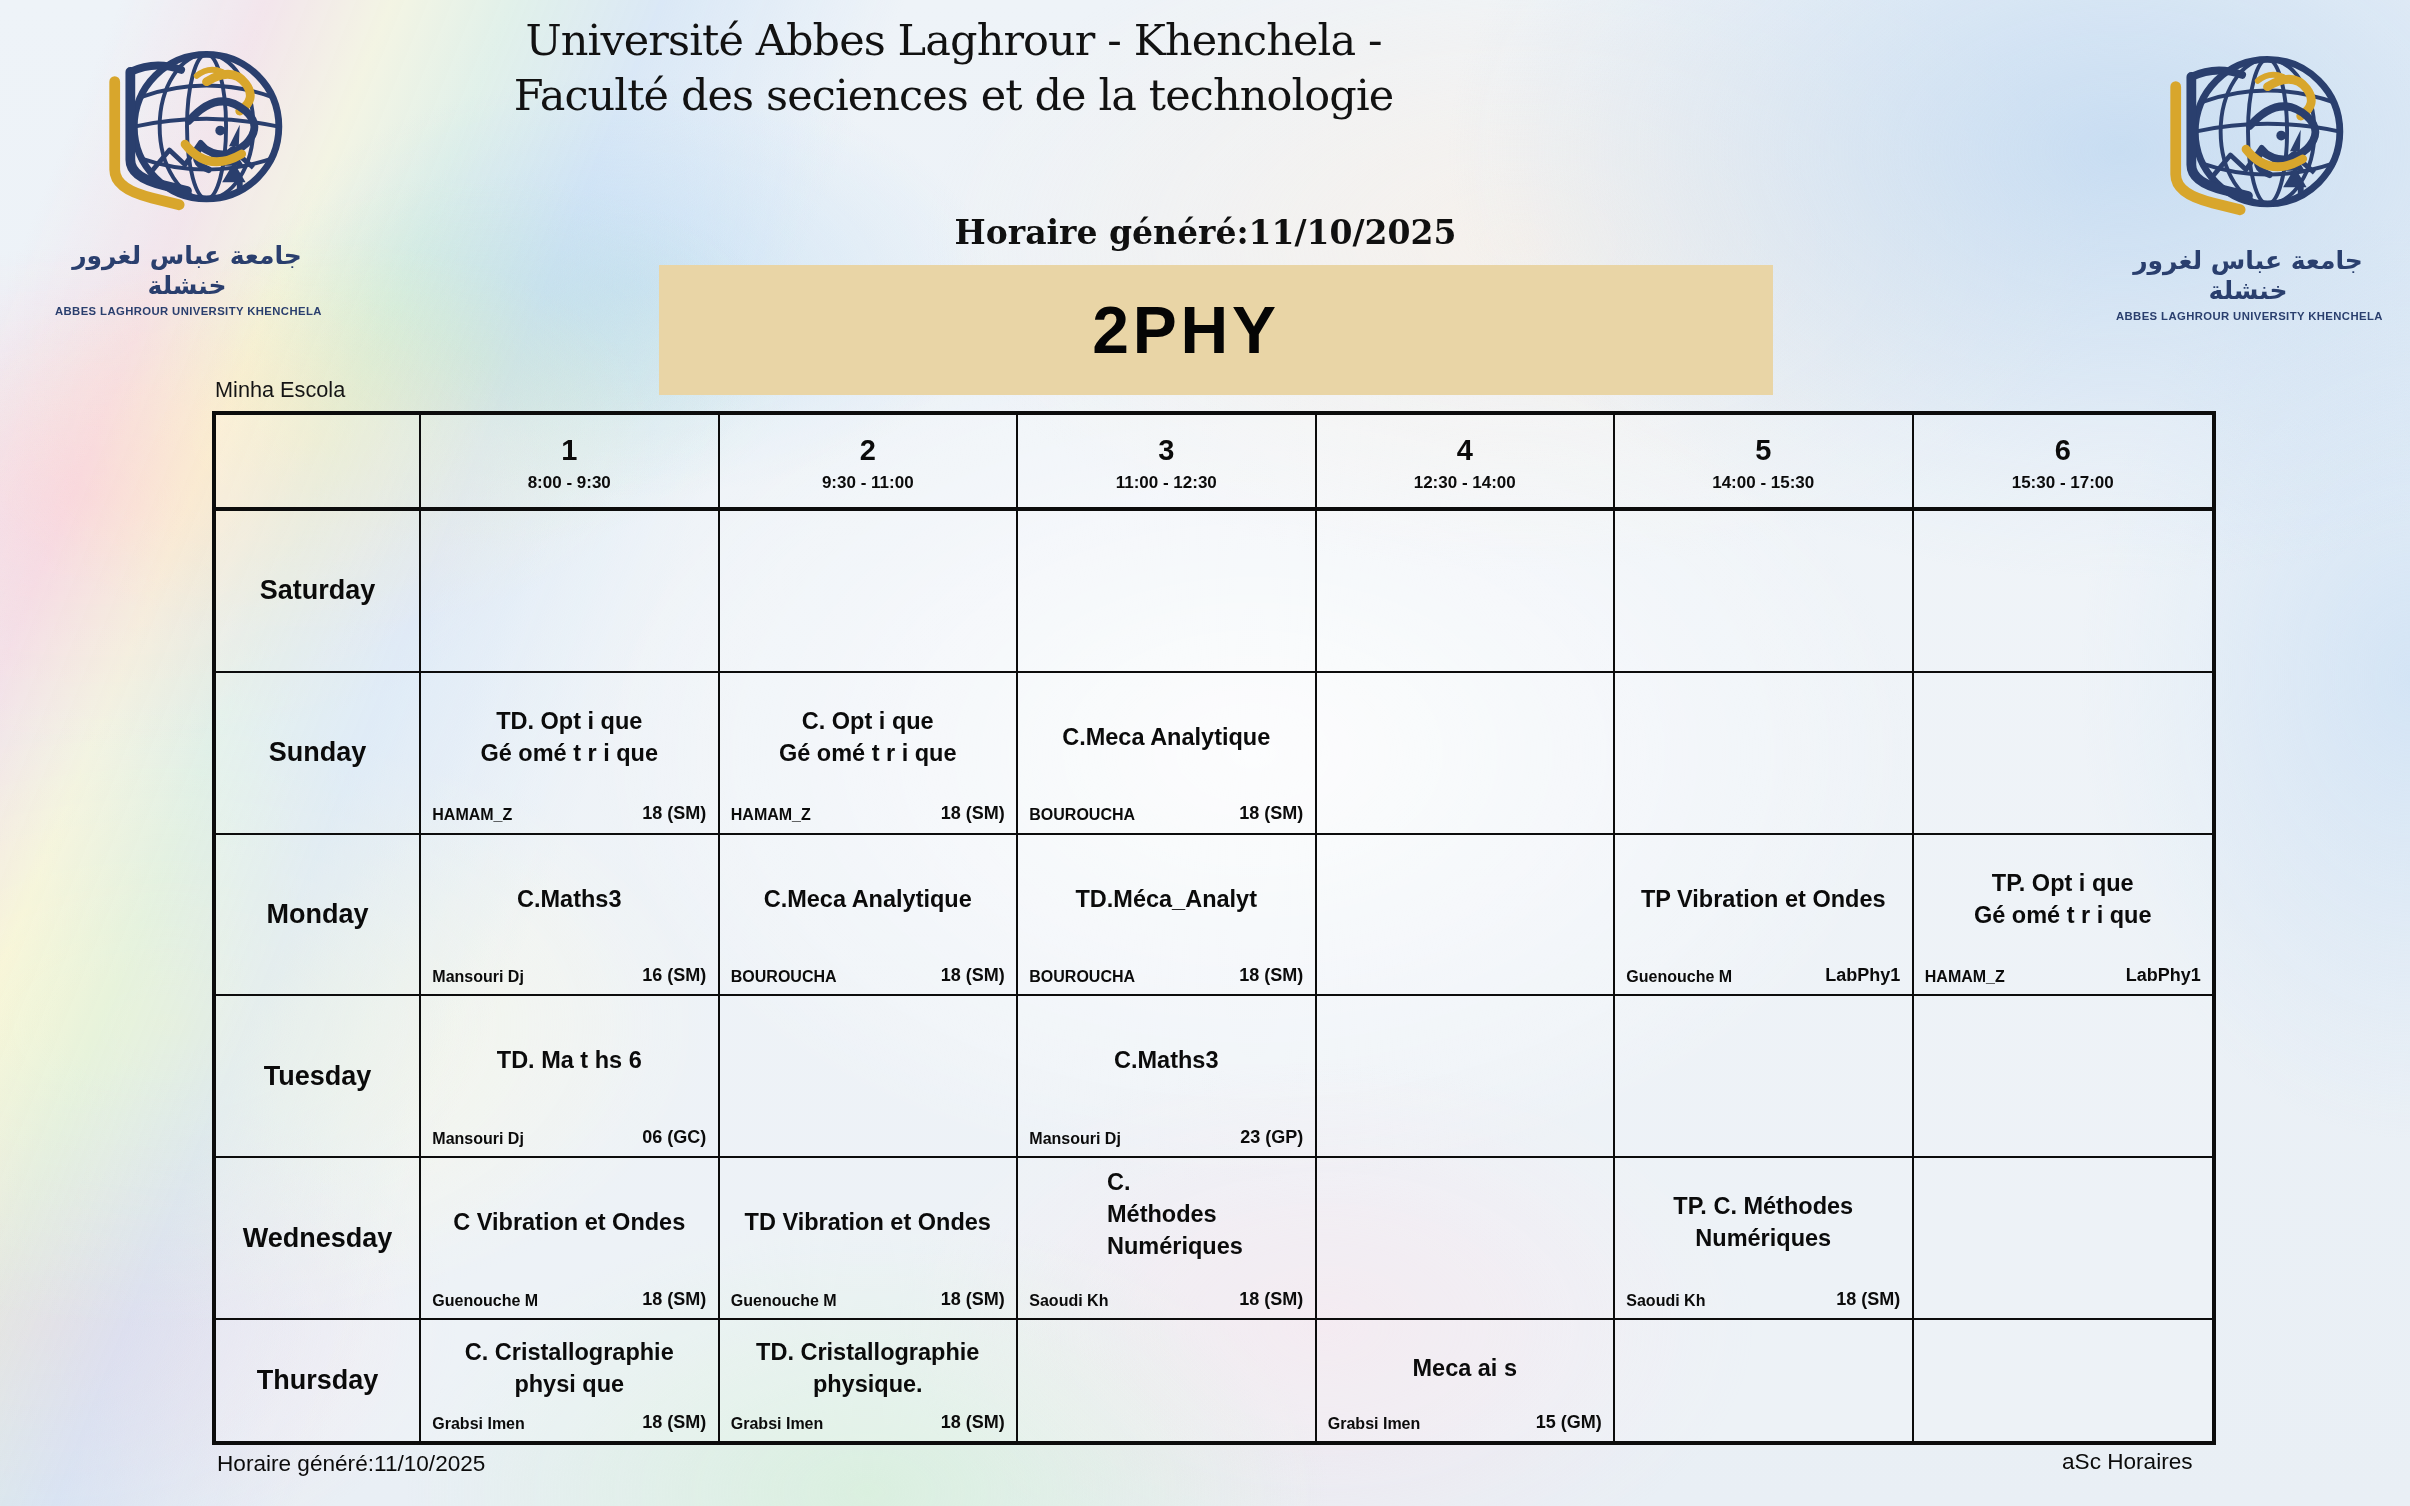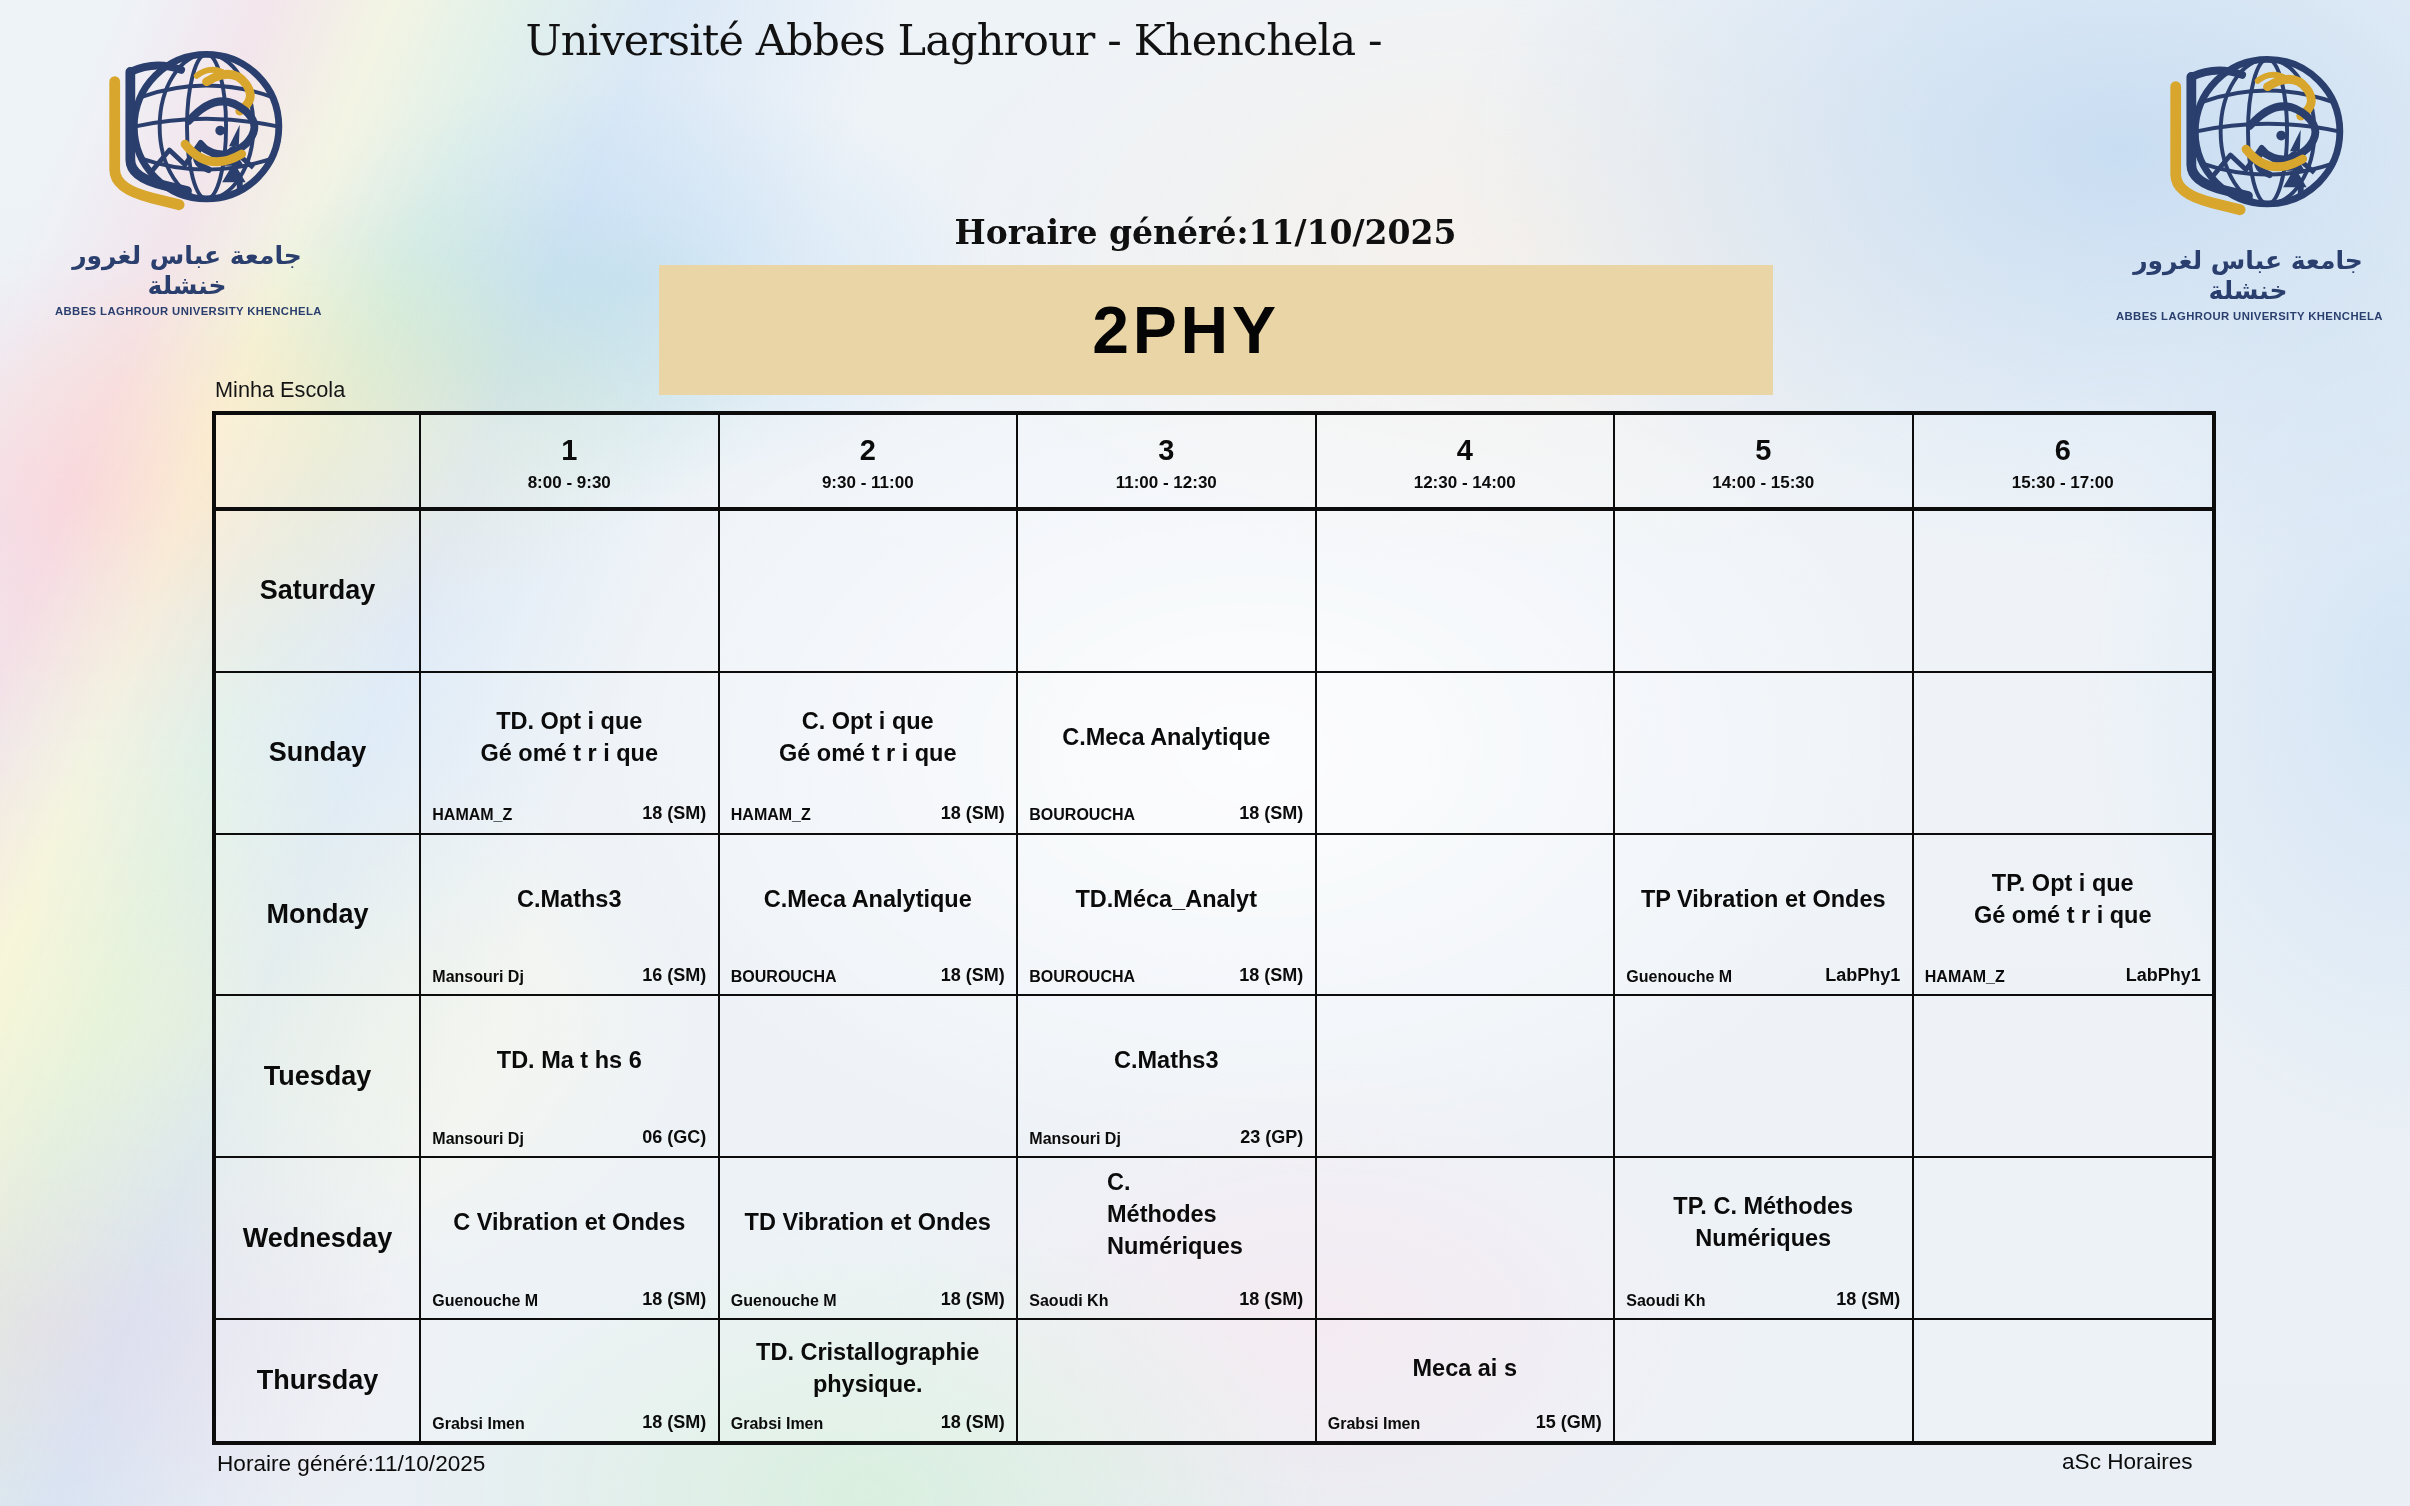--- a/index.html
+++ b/index.html
@@ -129,20 +129,21 @@
       <path d="M128,126 q24,30 58,10" stroke="#d8a62c" stroke-width="9"></path>
     </g>
     <circle cx="164" cy="112" r="5" fill="#2a3f6e"></circle>
   </svg>
   <div class="logo-arabic">جامعة عباس لغرور خنشلة</div>
   <div class="logo-latin">ABBES LAGHROUR UNIVERSITY KHENCHELA</div>
 </div>
 
 <div class="abs title-block">
   <div>Université Abbes Laghrour - Khenchela -</div>
+  <div>Faculté des seciences et de la technologie</div>
 </div>
 <div class="abs generated">Horaire généré:11/10/2025</div>
 
 <div class="abs banner">
   <span>2PHY</span>
 </div>
 
 <div class="abs school-label">Minha Escola</div>
 
 <div class="abs timetable" id="grid">
@@ -263,20 +264,22 @@
     <div class="cell slot"></div>
     <div class="cell slot">
       <div class="slot-title">TP. C. Méthodes
 Numériques</div>
       <div class="slot-teacher">Saoudi Kh</div>
       <div class="slot-room">18 (SM)</div>
     </div>
     <div class="cell slot"></div>
     <div class="cell day">Thursday</div>
     <div class="cell slot">
+      <div class="slot-title">C. Cristallographie
+physi que</div>
       <div class="slot-teacher">Grabsi Imen</div>
       <div class="slot-room">18 (SM)</div>
     </div>
     <div class="cell slot">
       <div class="slot-title">TD. Cristallographie
 physique.</div>
       <div class="slot-teacher">Grabsi Imen</div>
       <div class="slot-room">18 (SM)</div>
     </div>
     <div class="cell slot"></div>

